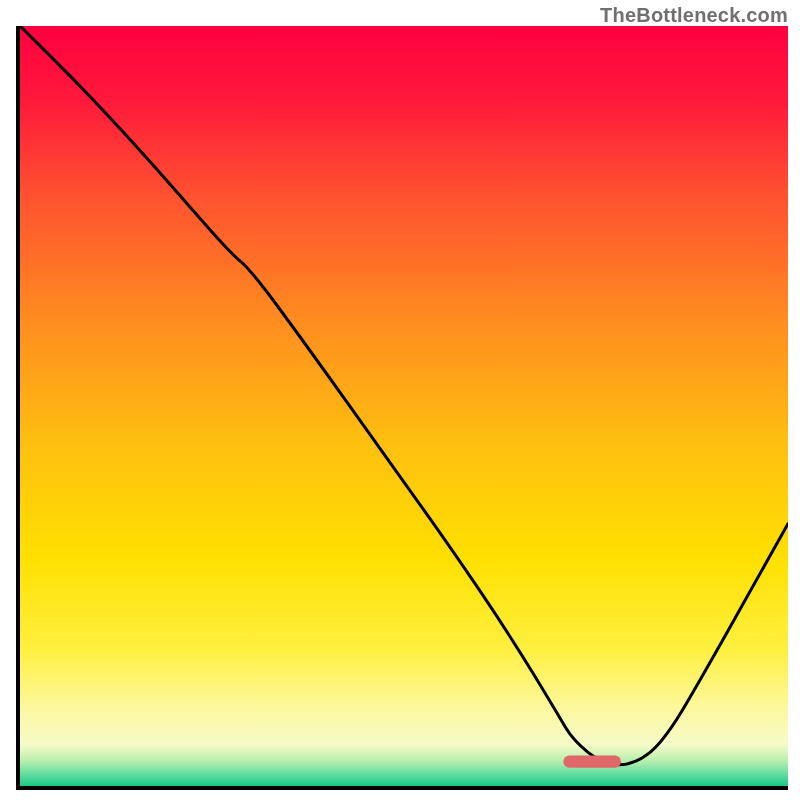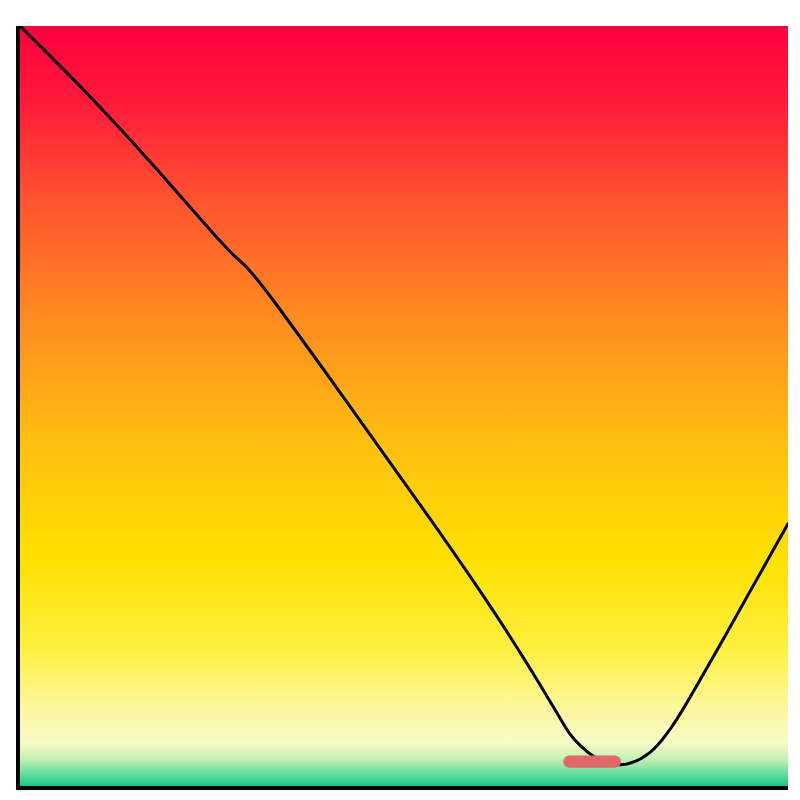--- a/index.html
+++ b/index.html
@@ -39,20 +39,21 @@
     position: absolute;
     left: 0;
     top: 0;
   }
 </style>
 </head>
 <body>
 
 <div class="frame">
 
+  <div class="watermark">TheBottleneck.com</div>
 
   <div class="plot">
     <svg class="bg" width="768" height="760" viewBox="0 0 768 760">
         <defs>
           <linearGradient id="grad" x1="0" y1="0" x2="0" y2="1">
             <stop offset="0%" stop-color="#ff0040"></stop>
             <stop offset="10%" stop-color="#ff1a3a"></stop>
             <stop offset="22%" stop-color="#ff5030"></stop>
             <stop offset="38%" stop-color="#ff8a20"></stop>
             <stop offset="55.00000000000001%" stop-color="#ffc010"></stop>

